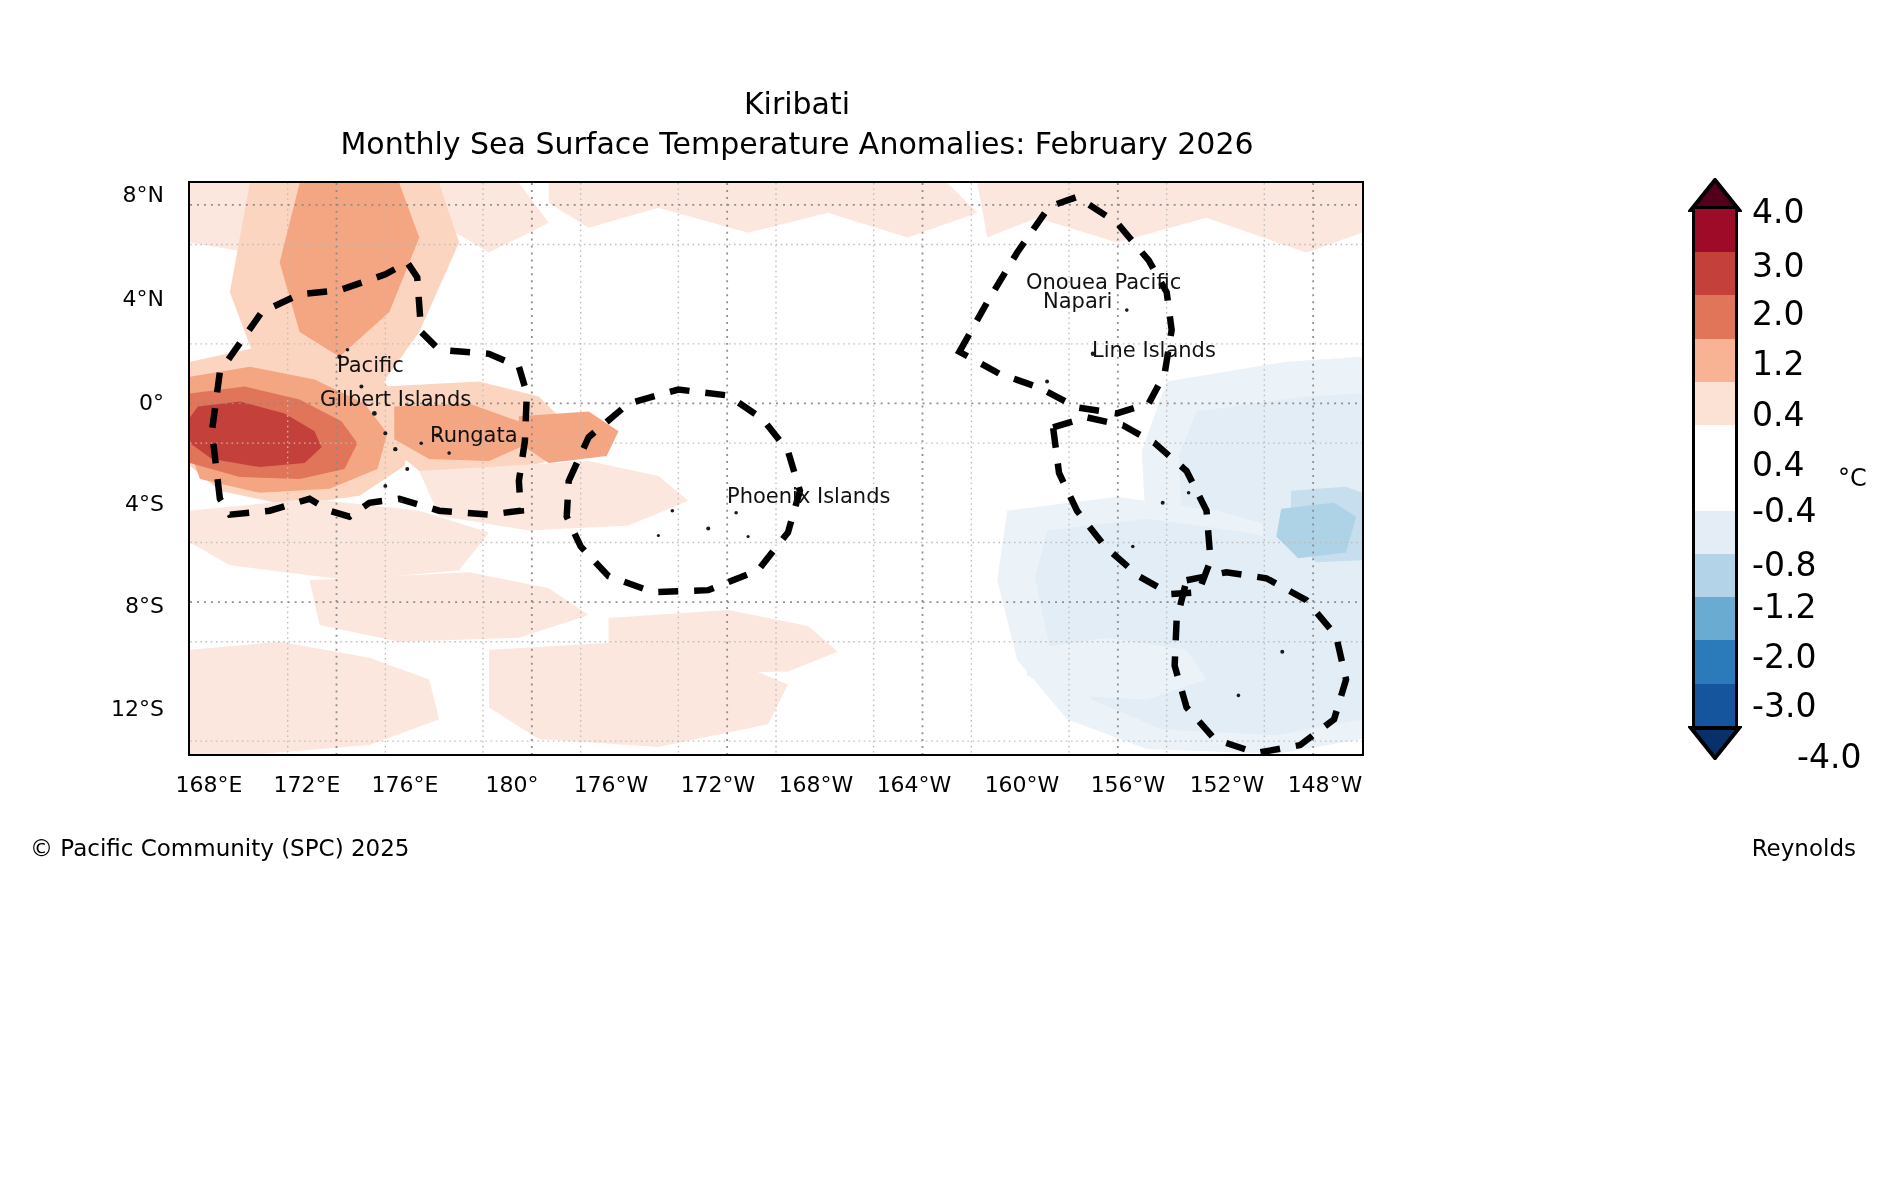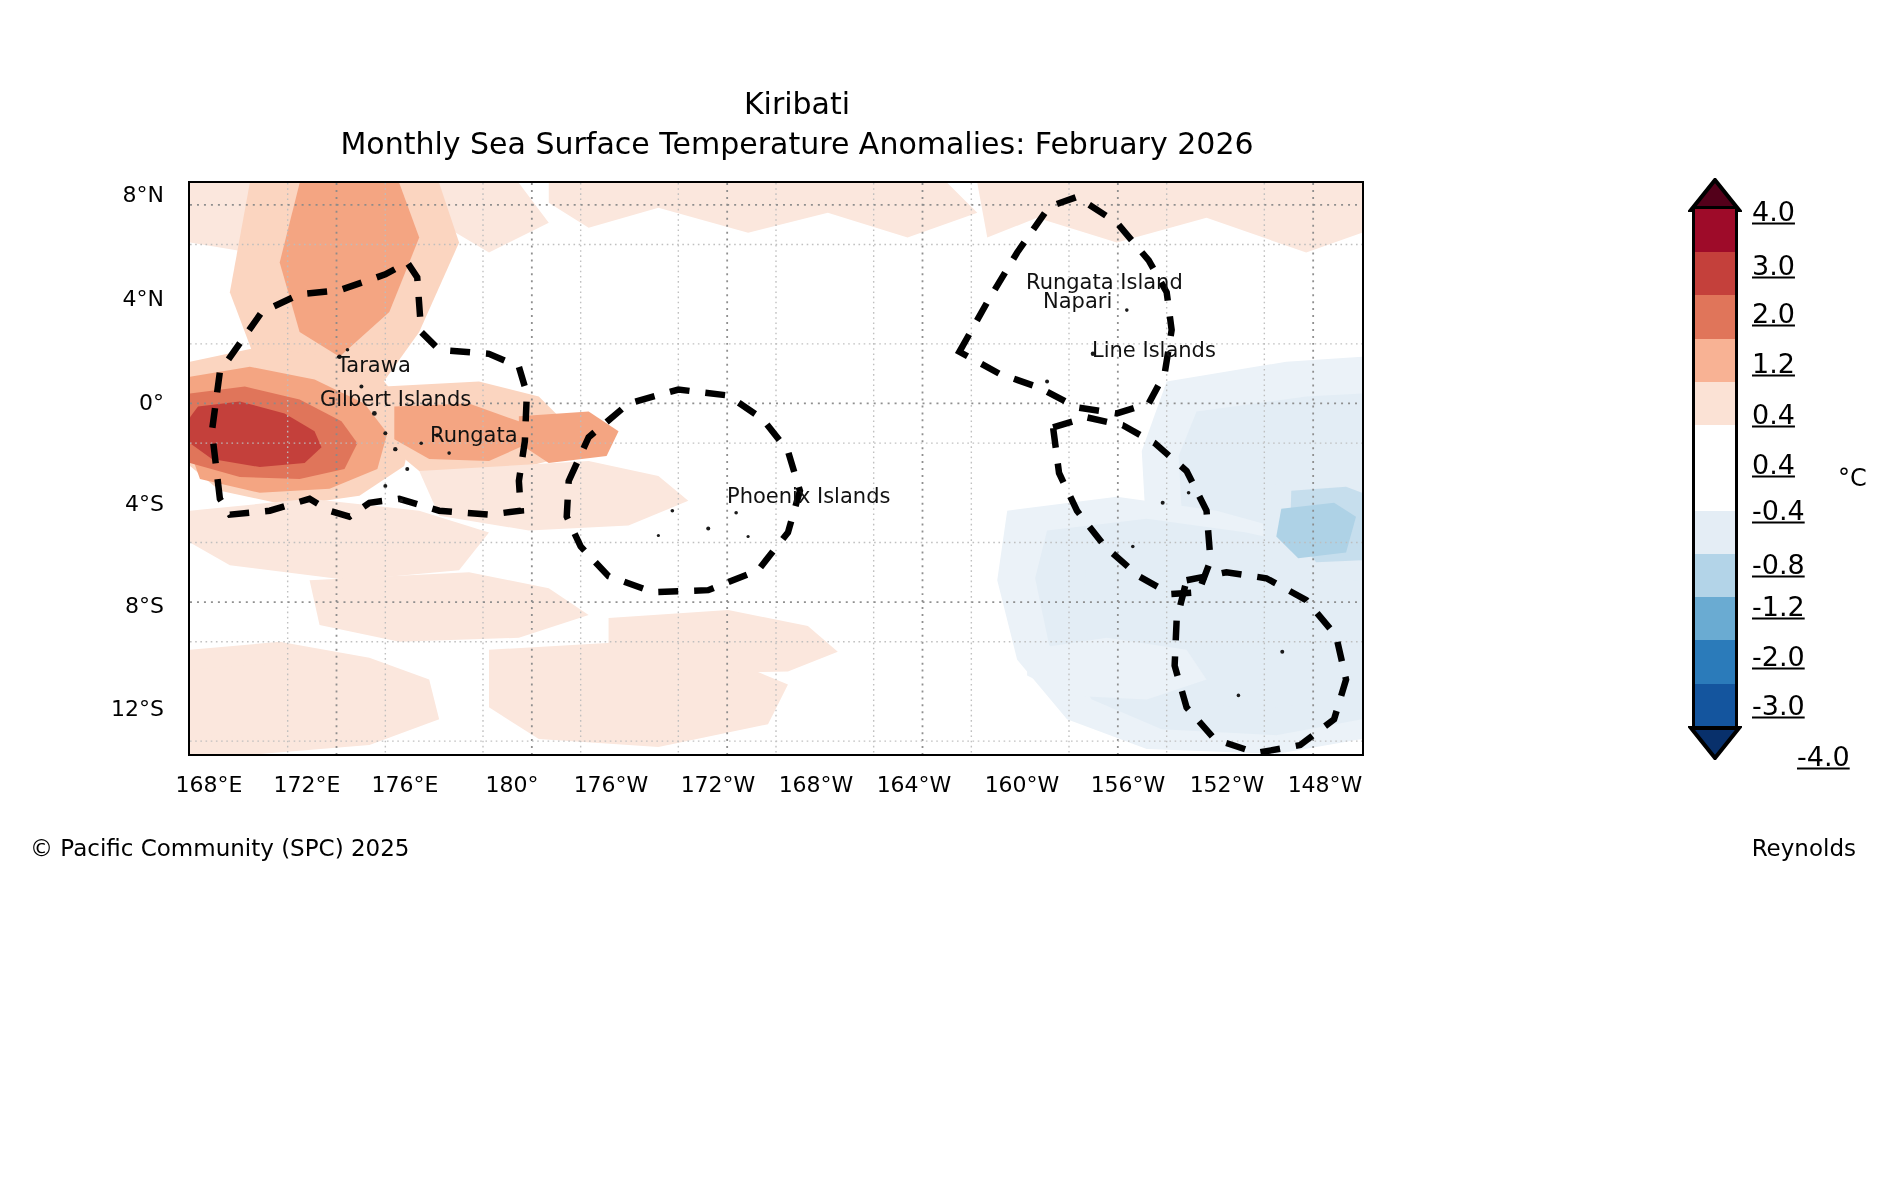--- a/index.html
+++ b/index.html
@@ -21,21 +21,21 @@
 
   
   .xlabels{position:absolute;left:0;top:772px;width:1882px;height:40px;}
   .xlabels span{position:absolute;top:0;font-size:22px;line-height:26px;white-space:nowrap;transform:translateX(-50%);}
 
   
   .cbar-wrap{position:absolute;left:1692px;top:178px;width:46px;height:580px;}
   .cbar-body{position:absolute;left:0;top:28px;width:46px;height:524px;border:3px solid #000;box-sizing:border-box;}
   .cbar-seg{width:100%;}
   .cbar-ticks{position:absolute;left:1752px;top:178px;width:140px;height:600px;}
-  .cbar-ticks span{position:absolute;left:0;font-size:27px;line-height:27px;white-space:nowrap;transform:translateY(-50%);text-decoration:underline;}
+  .cbar-ticks span{position:absolute;left:0;font-size:33px;line-height:27px;white-space:nowrap;transform:translateY(-50%);}
   .cbar-unit{position:absolute;left:1838px;top:466px;font-size:24px;line-height:24px;}
 
   
   .footer-left{position:absolute;left:30px;top:834px;font-size:23px;line-height:28px;}
   .footer-right{position:absolute;right:26px;top:834px;font-size:23px;line-height:28px;}
 
   
   .maplabel{position:absolute;font-size:21px;line-height:21px;color:#111;white-space:nowrap;}
 </style>
 </head>
@@ -169,25 +169,25 @@
           <circle cx="940" cy="128" r="1.8"></circle>
           <circle cx="976" cy="322" r="2"></circle>
           <circle cx="946" cy="366" r="1.8"></circle>
           <circle cx="1096" cy="472" r="2"></circle>
           <circle cx="1052" cy="516" r="1.8"></circle>
           <circle cx="1002" cy="312" r="1.8"></circle>
         </g>
       </g>
     </svg>
 
-    <div class="maplabel" style="left:147px;top:172px;">Tarawa</div>
+    <div class="maplabel" style="left:147px;top:172px;">Pacific</div>
     <div class="maplabel" style="left:130px;top:206px;">Gilbert Islands</div>
     <div class="maplabel" style="left:240px;top:242px;">Rungata</div>
     <div class="maplabel" style="left:537px;top:303px;">Phoenix Islands</div>
-    <div class="maplabel" style="left:836px;top:89px;">Rungata Island</div>
+    <div class="maplabel" style="left:836px;top:89px;">Onouea Pacific</div>
     <div class="maplabel" style="left:853px;top:108px;">Napari</div>
     <div class="maplabel" style="left:902px;top:157px;">Line Islands</div>
   </div>
 
   <div class="ylabels">
     <span style="top:195px;">8°N</span>
     <span style="top:299px;">4°N</span>
     <span style="top:403px;">0°</span>
     <span style="top:504px;">4°S</span>
     <span style="top:606px;">8°S</span>

